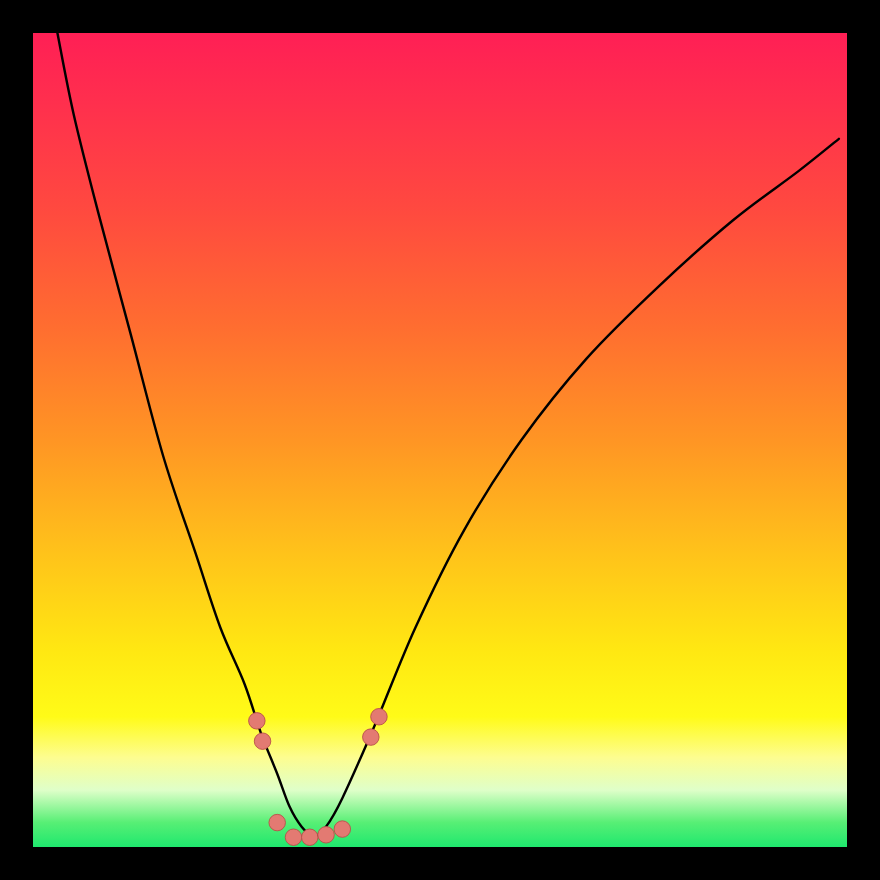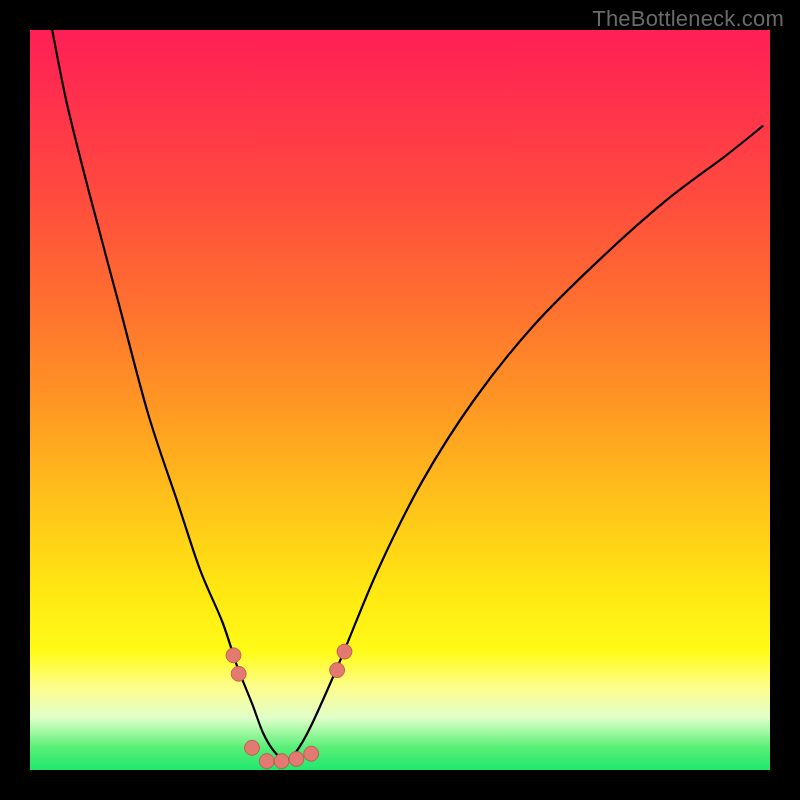--- a/index.html
+++ b/index.html
@@ -64,21 +64,20 @@
   .dot {
     fill: #e37a72;
     stroke: #b74f49;
     stroke-width: 0.8;
   }
 </style>
 </head>
 <body>
 
 <div class="frame">
-  <div class="watermark">TheBottleneck.com</div>
 
   <div class="plot-area">
     <svg id="chart-svg" width="740" height="740" viewBox="0 0 740 740">
         <path d="M 22.2,0 C 24.666666666666664,12.333333333333334 30.833333333333332,46.86666666666666 37,74 C 43.166666666666664,101.13333333333334 50.56666666666667,129.5 59.2,162.8 C 67.83333333333334,196.10000000000002 78.93333333333334,236.8 88.8,273.8 C 98.66666666666666,310.8 108.53333333333333,351.5 118.4,384.8 C 128.26666666666668,418.1 139.36666666666667,447.70000000000005 148,473.6 C 156.63333333333333,499.5 162.8,520.4666666666666 170.20000000000002,540.1999999999999 C 177.60000000000002,559.9333333333333 186.23333333333335,575.9666666666667 192.4,592 C 198.56666666666666,608.0333333333333 202.26666666666668,622.8333333333333 207.20000000000002,636.4 C 212.13333333333335,649.9666666666667 217.68333333333334,662.3 222,673.4 C 226.31666666666666,684.5 229.39999999999998,694.9833333333333 233.1,703 C 236.8,711.0166666666667 240.50000000000003,716.9366666666667 244.20000000000002,721.5 C 247.9,726.0633333333333 251.6,730.38 255.29999999999998,730.38 C 259,730.38 262.0833333333333,727.2966666666666 266.4,721.5 C 270.71666666666664,715.7033333333334 273.79999999999995,711.0166666666665 281.2,695.5999999999999 C 288.6,680.1833333333333 299.70000000000005,654.9 310.8,629 C 321.9,603.1 334.2333333333333,569.8 347.79999999999995,540.1999999999999 C 361.3666666666666,510.5999999999999 376.1666666666667,479.76666666666665 392.20000000000005,451.4 C 408.2333333333334,423.0333333333333 425.5,395.9 444,370 C 462.5,344.1 482.23333333333335,319.43333333333334 503.20000000000005,296 C 524.1666666666667,272.56666666666666 547.6000000000001,250.36666666666667 569.8000000000001,229.4 C 592,208.43333333333334 615.4333333333334,187.4666666666667 636.4,170.20000000000002 C 657.3666666666666,152.93333333333334 679.5666666666666,138.13333333333335 695.5999999999999,125.80000000000001 C 711.6333333333332,113.46666666666667 726.4333333333334,101.13333333333334 732.6,96.2" class="curve"></path>
         <circle cx="203.50000000000003" cy="625.3" r="7.5" class="dot"></circle>
         <circle cx="208.67999999999998" cy="643.8" r="7.5" class="dot"></circle>
         <circle cx="222" cy="717.8" r="7.5" class="dot"></circle>
         <circle cx="236.8" cy="731.12" r="7.5" class="dot"></circle>
         <circle cx="251.60000000000002" cy="731.12" r="7.5" class="dot"></circle>
         <circle cx="266.4" cy="728.9" r="7.5" class="dot"></circle>

